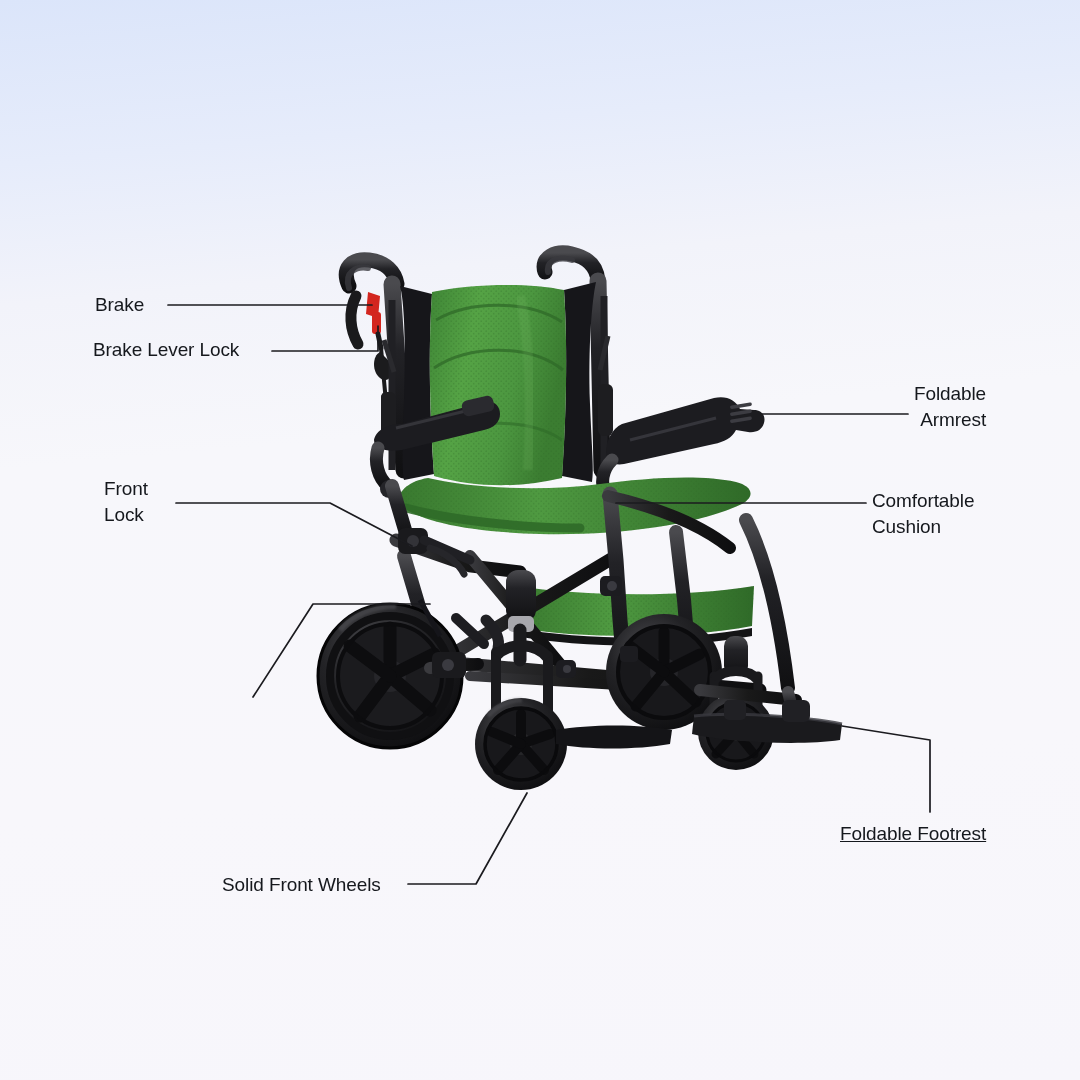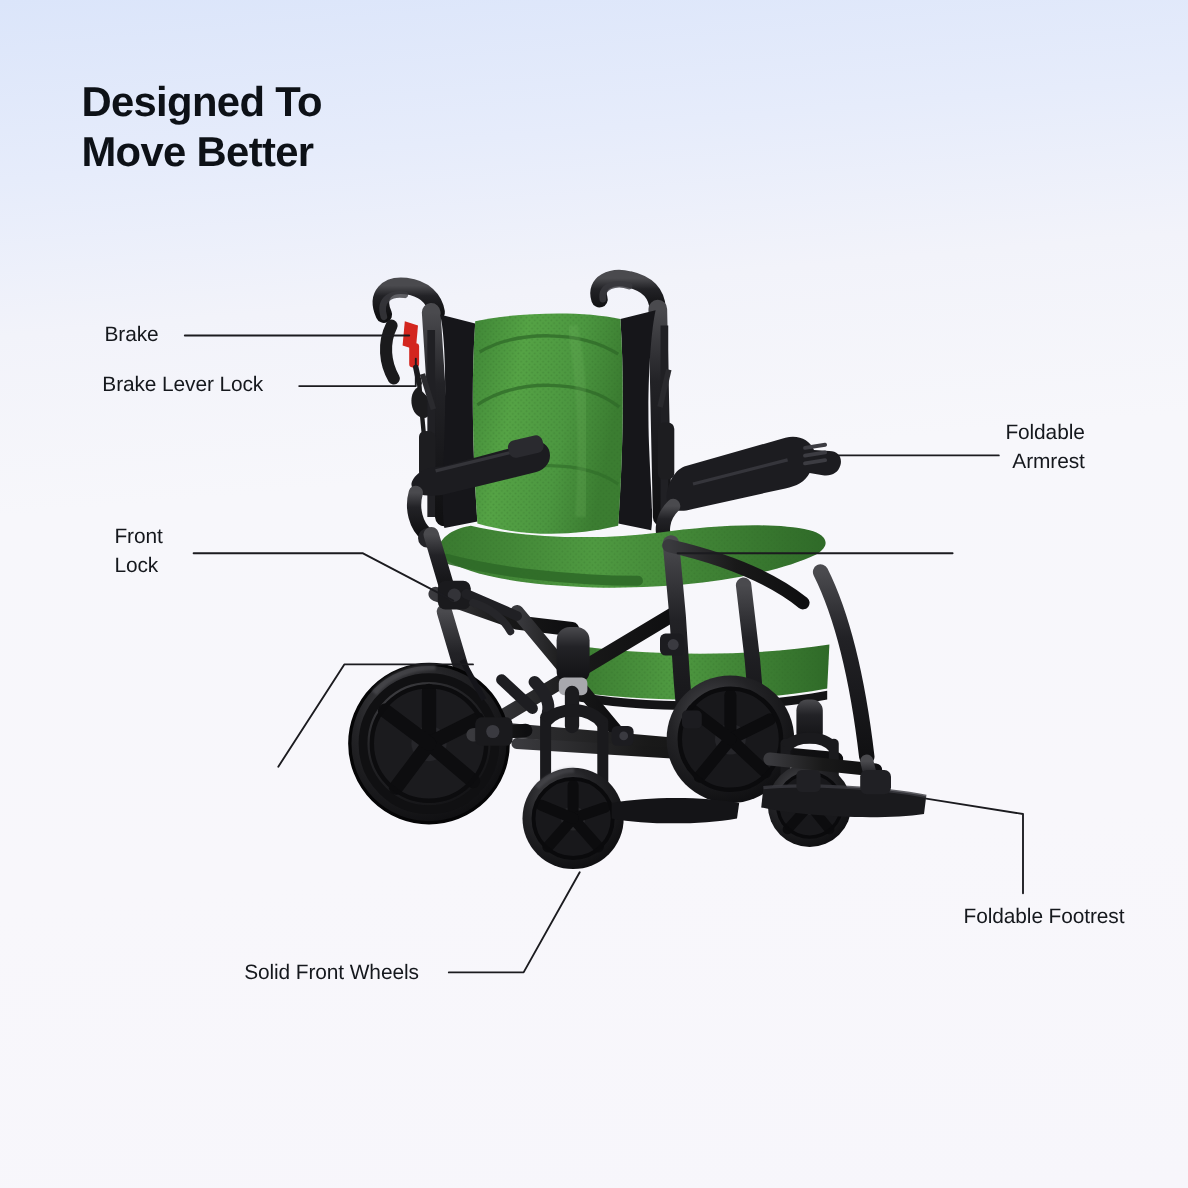--- a/index.html
+++ b/index.html
@@ -31,33 +31,31 @@
     white-space:pre-line;
   }
   .label.r{text-align:left;}
   #lbl-brake      {left:95px; top:292px;}
   #lbl-brakelock  {left:93px; top:337px;}
   #lbl-safety     {left:104px;top:476px;}
   #lbl-rear       {left:104px;top:700px;}
   #lbl-front      {left:222px;top:872px;}
   #lbl-armrest    {left:914px;top:381px;text-align:right;}
   #lbl-cushion    {left:872px;top:488px;}
-  #lbl-footrest   {left:876px;top:821px;}
+  #lbl-footrest   {left:840px;top:821px;text-decoration:underline;}
 
   
   #leaders,#chair{position:absolute;left:0;top:0;width:1080px;height:1080px;}
   #leaders{pointer-events:none;}
 </style>
 </head>
 <body>
 
 <div id="stage">
 
-  <div id="heading">Designed To
-Move Better</div>
 
   <svg id="chair" viewBox="0 0 1080 1080" aria-hidden="true">
     <defs>
       <linearGradient id="mesh" x1="0" y1="0" x2="1" y2="0.3">
         <stop offset="0%" stop-color="#3f8636"></stop>
         <stop offset="35%" stop-color="#55a345"></stop>
         <stop offset="70%" stop-color="#4c9740"></stop>
         <stop offset="100%" stop-color="#3b7d31"></stop>
       </linearGradient>
       <linearGradient id="meshSeat" x1="0" y1="0" x2="1" y2="0">
@@ -315,15 +313,17 @@
     </g>
   </svg>
 
   <div class="label" id="lbl-brake">Brake</div>
   <div class="label" id="lbl-brakelock">Brake Lever Lock</div>
   <div class="label" id="lbl-safety">Front
 Lock</div>
   <div class="label" id="lbl-front">Solid Front Wheels</div>
   <div class="label r" id="lbl-armrest">Foldable
 Armrest</div>
+  <div class="label r" id="lbl-cushion">Comfortable
+Cushion</div>
   <div class="label r" id="lbl-footrest">Foldable Footrest</div>
 
 </div>
 
 </body></html>

